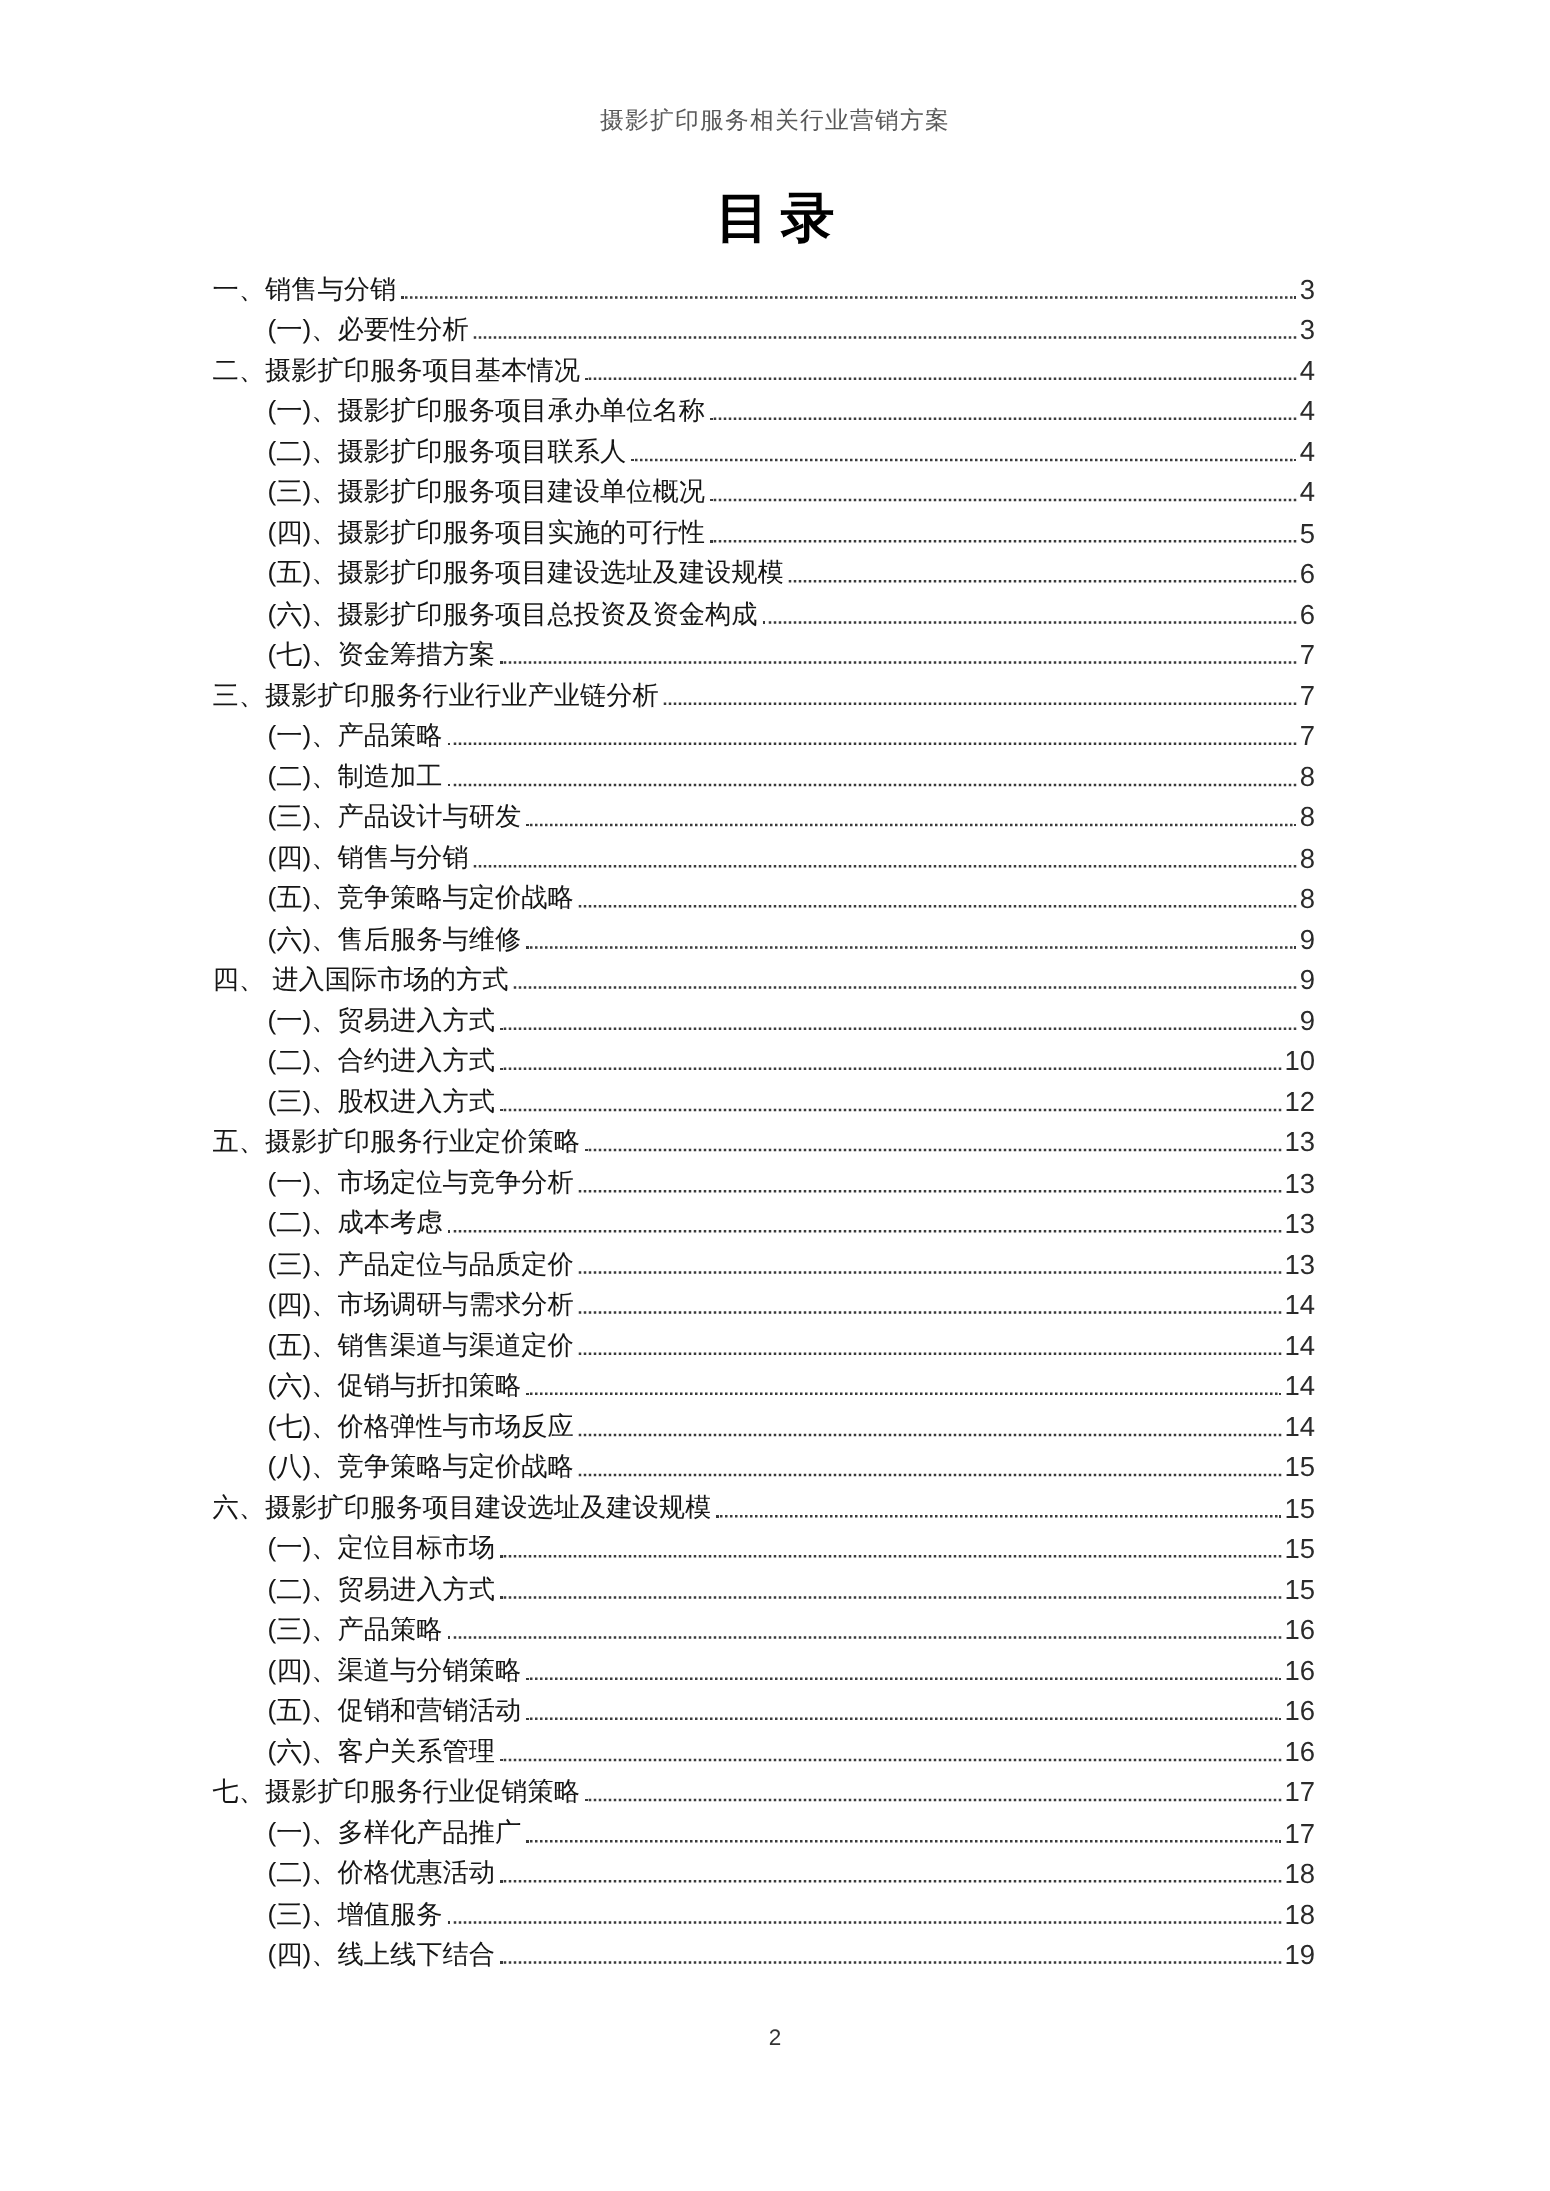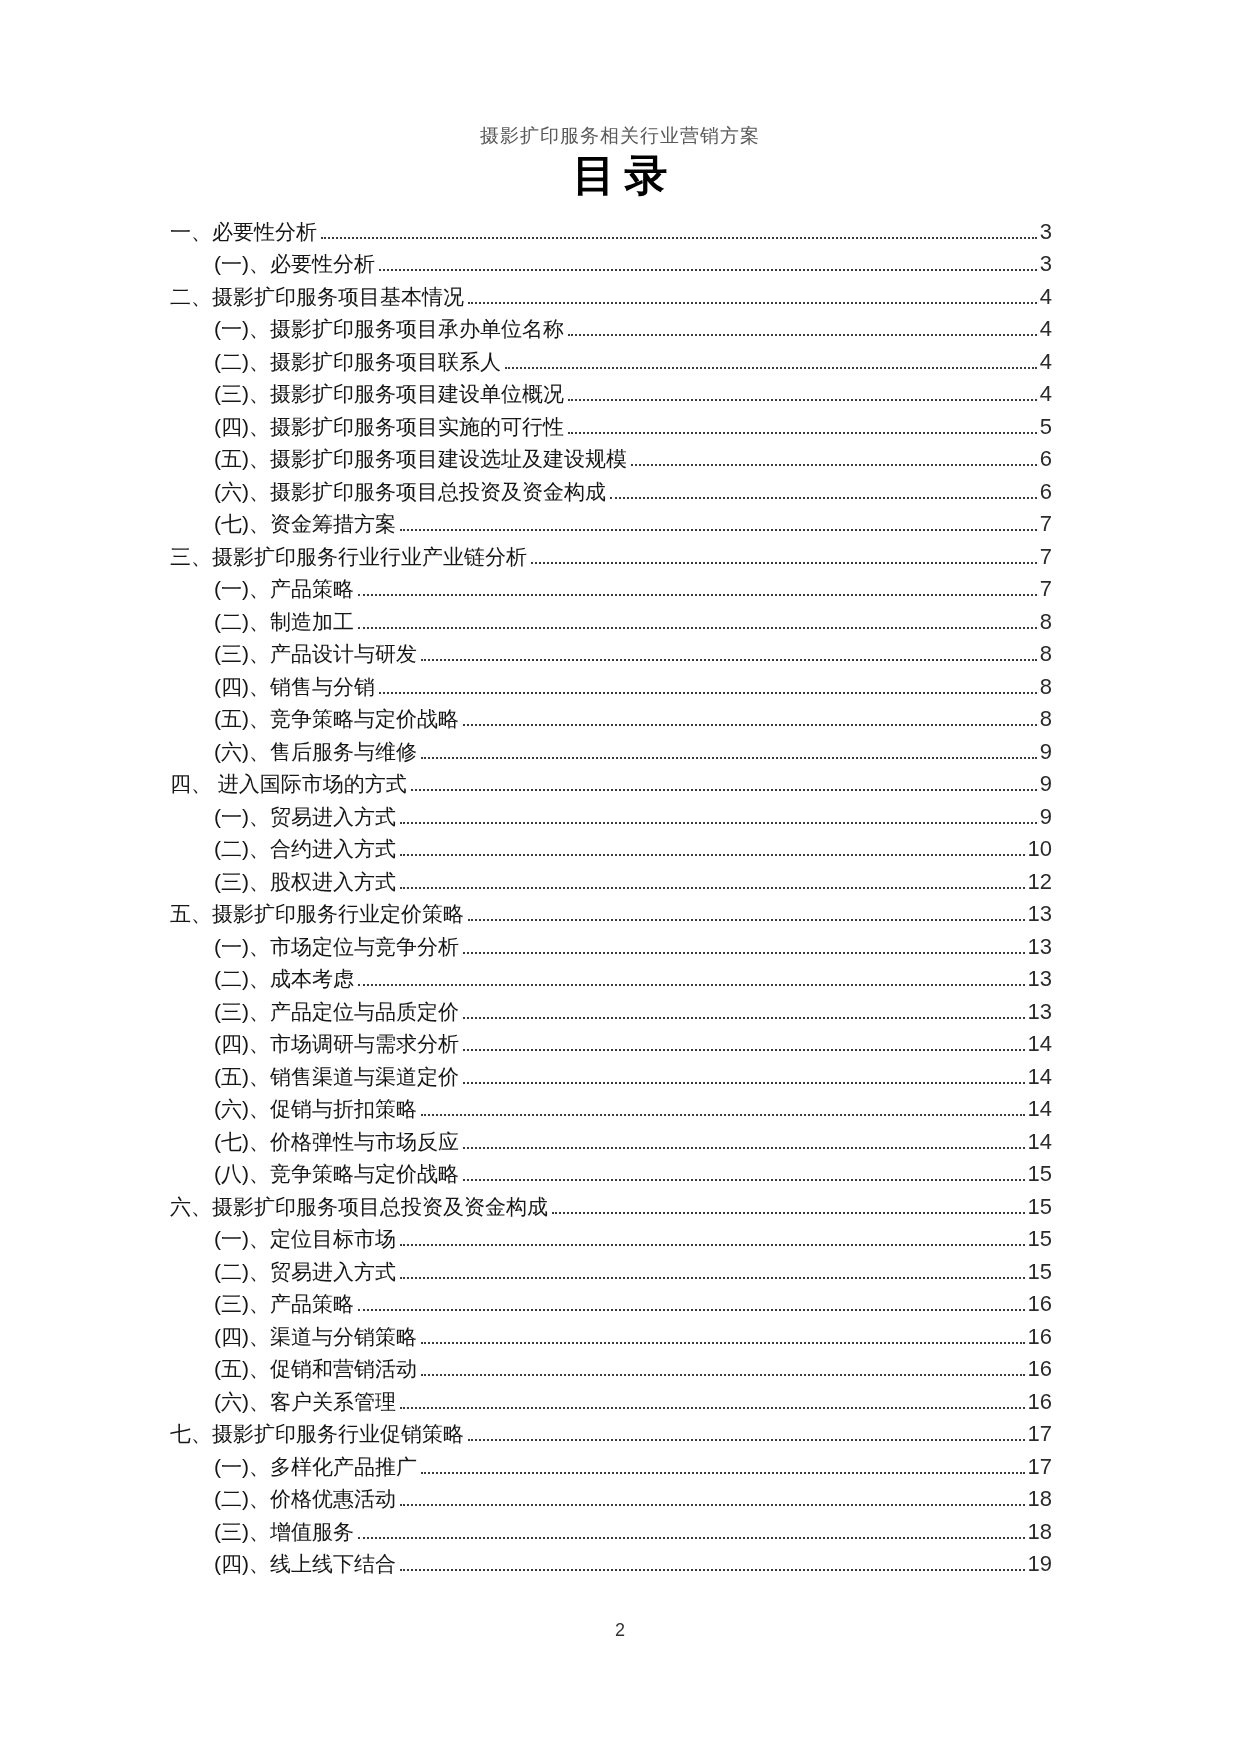--- a/index.html
+++ b/index.html
@@ -23,21 +23,20 @@
   .doc-header {
     position: absolute;
     top: 83px;
     left: 0;
     width: 100%;
     text-align: center;
     font-size: 19px;
     letter-spacing: 1px;
     color: #595959;
     font-weight: 400;
-    margin-top: 40px;
   }
   .doc-title {
     position: absolute;
     top: 150px;
     left: 0;
     width: 100%;
     text-align: center;
     font-size: 43px;
     line-height: 52px;
     font-weight: 700;
@@ -94,21 +93,21 @@
 <body>
 
 <div class="doc-page">
 
   <div class="doc-header">摄影扩印服务相关行业营销方案</div>
 
   <div class="doc-title">目录</div>
 
   <div class="toc-list">
       <div class="toc-row level-1">
-      <span class="toc-label">一、必要性分析</span>
+      <span class="toc-label">一、销售与分销</span>
       <span class="toc-leader"></span>
       <span class="toc-page">3</span>
     </div>
       <div class="toc-row level-2">
       <span class="toc-label">(一)、必要性分析</span>
       <span class="toc-leader"></span>
       <span class="toc-page">3</span>
     </div>
       <div class="toc-row level-1">
       <span class="toc-label">二、摄影扩印服务项目基本情况</span>
@@ -244,21 +243,21 @@
       <span class="toc-label">(七)、价格弹性与市场反应</span>
       <span class="toc-leader"></span>
       <span class="toc-page">14</span>
     </div>
       <div class="toc-row level-2">
       <span class="toc-label">(八)、竞争策略与定价战略</span>
       <span class="toc-leader"></span>
       <span class="toc-page">15</span>
     </div>
       <div class="toc-row level-1">
-      <span class="toc-label">六、摄影扩印服务项目总投资及资金构成</span>
+      <span class="toc-label">六、摄影扩印服务项目建设选址及建设规模</span>
       <span class="toc-leader"></span>
       <span class="toc-page">15</span>
     </div>
       <div class="toc-row level-2">
       <span class="toc-label">(一)、定位目标市场</span>
       <span class="toc-leader"></span>
       <span class="toc-page">15</span>
     </div>
       <div class="toc-row level-2">
       <span class="toc-label">(二)、贸易进入方式</span>

